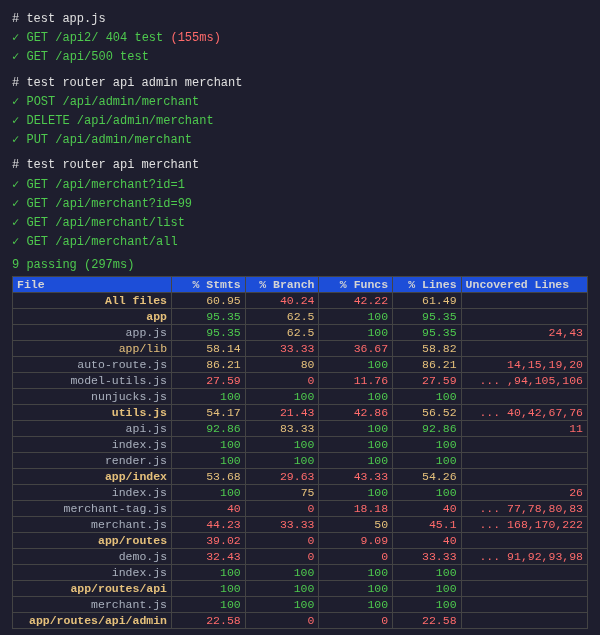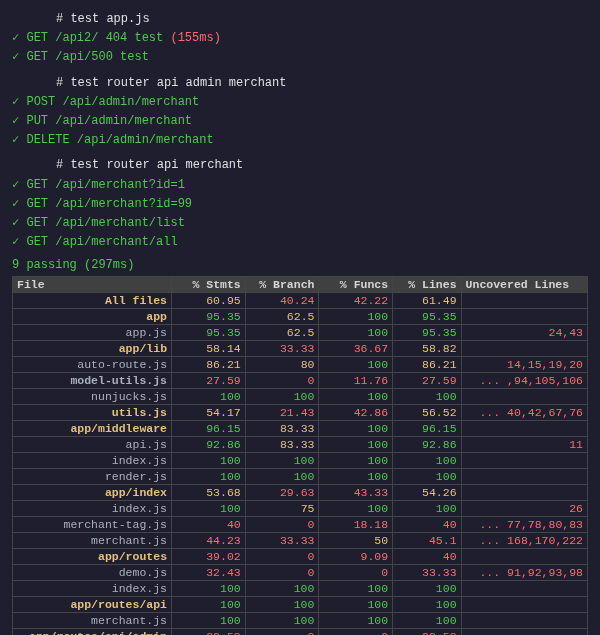--- a/index.html
+++ b/index.html
@@ -15,21 +15,20 @@
       background: #1e1e2e;
       padding: 10px 12px;
       width: 600px;
     }
     .test-section {
       margin-bottom: 6px;
       line-height: 1.6;
     }
     .section-header {
       color: #e0e0e0;
-      margin-left: 44px;
     }
     .check-green {
       color: #4ec94e;
     }
     .check-green-text {
       color: #4ec94e;
     }
     .time-red {
       color: #ff6b6b;
     }
@@ -44,21 +43,21 @@
     }
     .coverage-table th, .coverage-table td {
       border: 1px solid #444;
       padding: 1px 4px;
       text-align: right;
       white-space: nowrap;
       font-size: 11.5px;
     }
     .coverage-table th {
       color: #d4d4d4;
-      background: #404040;
+      background: #1d4ed8;
       text-align: left;
     }
     .coverage-table th.num-col {
       text-align: right;
     }
     .col-file { text-align: left; width: 130px; }
     .col-stmts { width: 70px; }
     .col-branch { width: 70px; }
     .col-funcs { width: 70px; }
     .col-lines { width: 65px; }
@@ -86,24 +85,24 @@
   </div>
 
   <div class="test-section">
     <div>
       <span class="section-header"># test router api admin merchant</span>
     </div>
     <div>
       <span class="check-green">  ✓ </span><span class="check-green-text">POST /api/admin/merchant</span>
     </div>
     <div>
+      <span class="check-green">  ✓ </span><span class="check-green-text">DELETE /api/admin/merchant</span>
+    </div>
+    <div>
       <span class="check-green">  ✓ </span><span class="check-green-text">PUT /api/admin/merchant</span>
-    </div>
-    <div>
-      <span class="check-green">  ✓ </span><span class="check-green-text">DELETE /api/admin/merchant</span>
     </div>
   </div>
 
   <div class="test-section">
     <div>
       <span class="section-header"># test router api merchant</span>
     </div>
     <div>
       <span class="check-green">  ✓ </span><span class="check-green-text">GET /api/merchant?id=1</span>
     </div>
@@ -150,37 +149,37 @@
         </tr>
         <tr>
           <td class="col-file" style="padding-left: 16px; color: rgb(169, 176, 189);">app.js</td>
           <td class="col-stmts green-val">95.35</td>
           <td class="col-branch yellow">62.5</td>
           <td class="col-funcs green-val">100</td>
           <td class="col-lines green-val">95.35</td>
           <td class="col-uncovered uncovered-red">24,43</td>
         </tr>
         <tr>
-          <td class="col-file" style="padding-left: 0; color: rgb(229, 192, 123); font-weight: bold;">app/lib</td>
+          <td class="col-file" style="padding-left: 0; color: rgb(229, 192, 123); font-weight: normal;">app/lib</td>
           <td class="col-stmts yellow">58.14</td>
           <td class="col-branch red-val">33.33</td>
           <td class="col-funcs red-val">36.67</td>
           <td class="col-lines yellow">58.82</td>
           <td class="col-uncovered uncovered-red"></td>
         </tr>
         <tr>
           <td class="col-file" style="padding-left: 16px; color: rgb(169, 176, 189);">auto-route.js</td>
           <td class="col-stmts yellow">86.21</td>
           <td class="col-branch yellow">80</td>
           <td class="col-funcs green-val">100</td>
           <td class="col-lines yellow">86.21</td>
           <td class="col-uncovered uncovered-red">14,15,19,20</td>
         </tr>
         <tr>
-          <td class="col-file" style="padding-left: 16px; color: rgb(169, 176, 189); font-weight: bold;">model-utils.js</td>
+          <td class="col-file" style="padding-left: 16px; color: rgb(169, 176, 189);">model-utils.js</td>
           <td class="col-stmts red-val">27.59</td>
           <td class="col-branch red-val">0</td>
           <td class="col-funcs red-val">11.76</td>
           <td class="col-lines red-val">27.59</td>
           <td class="col-uncovered uncovered-red">... ,94,105,106</td>
         </tr>
         <tr>
           <td class="col-file" style="padding-left: 16px; color: rgb(169, 176, 189);">nunjucks.js</td>
           <td class="col-stmts green-val">100</td>
           <td class="col-branch green-val">100</td>
@@ -190,28 +189,20 @@
         </tr>
         <tr>
           <td class="col-file" style="padding-left: 8px; color: rgb(229, 192, 123); font-weight: bold;">utils.js</td>
           <td class="col-stmts yellow">54.17</td>
           <td class="col-branch red-val">21.43</td>
           <td class="col-funcs red-val">42.86</td>
           <td class="col-lines yellow">56.52</td>
           <td class="col-uncovered uncovered-red">... 40,42,67,76</td>
         </tr>
         <tr>
-          <td class="col-file" style="padding-left: 8px; color: rgb(229, 192, 123); font-weight: bold;">app/middleware</td>
-          <td class="col-stmts green-val">96.15</td>
-          <td class="col-branch yellow">83.33</td>
-          <td class="col-funcs green-val">100</td>
-          <td class="col-lines green-val">96.15</td>
-          <td class="col-uncovered uncovered-red"></td>
-        </tr>
-        <tr>
           <td class="col-file" style="padding-left: 16px; color: rgb(169, 176, 189);">api.js</td>
           <td class="col-stmts green-val">92.86</td>
           <td class="col-branch yellow">83.33</td>
           <td class="col-funcs green-val">100</td>
           <td class="col-lines green-val">92.86</td>
           <td class="col-uncovered uncovered-red">11</td>
         </tr>
         <tr>
           <td class="col-file" style="padding-left: 16px; color: rgb(169, 176, 189);">index.js</td>
           <td class="col-stmts green-val">100</td>

